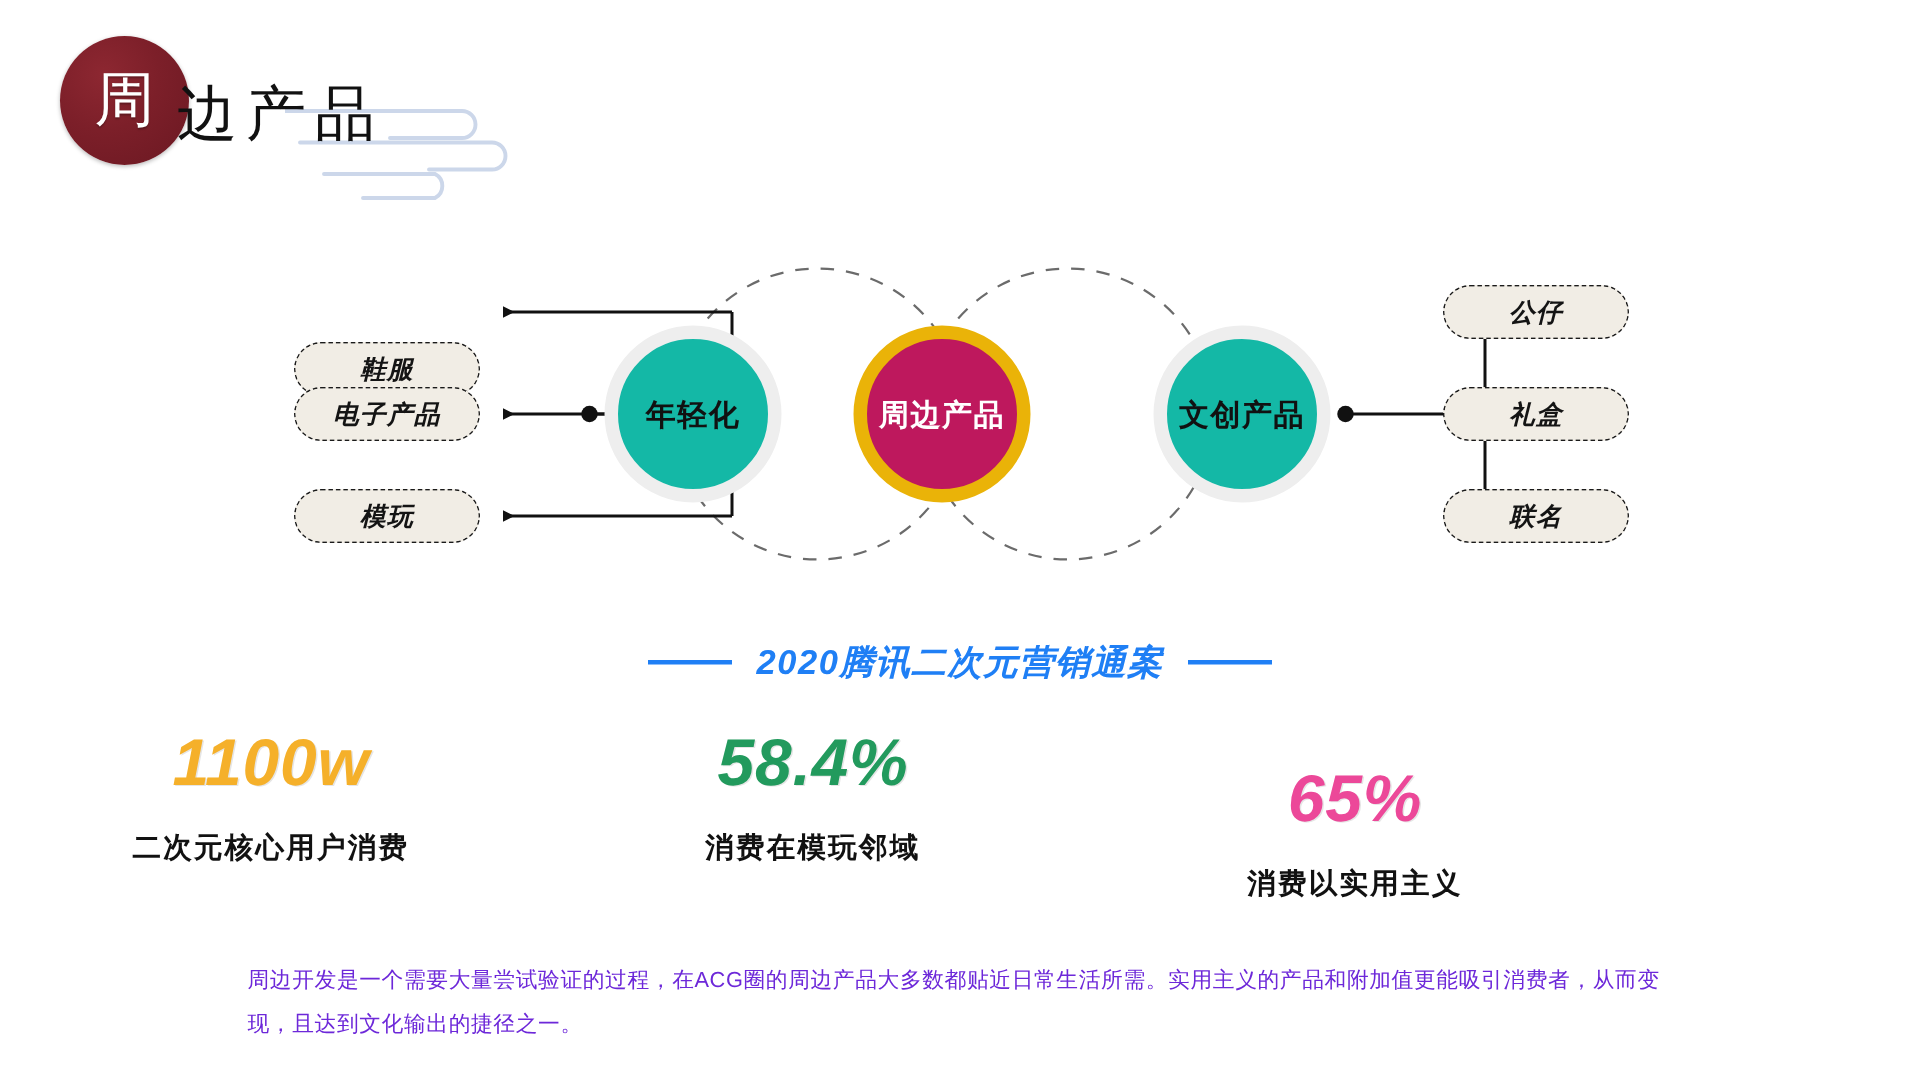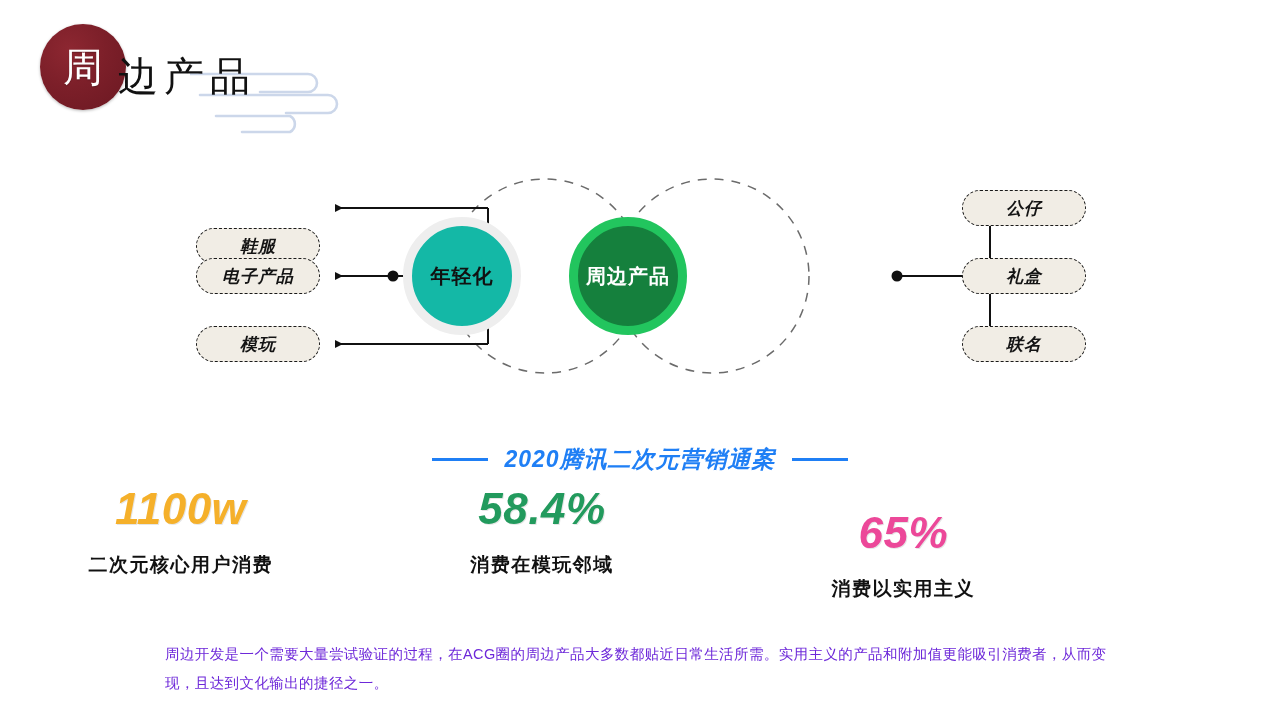--- a/index.html
+++ b/index.html
@@ -90,22 +90,22 @@
     font-size: 20px;
     letter-spacing: 1px;
     box-sizing: border-box;
   }
   .node-ring {
     border: 9px solid #eeeeee;
     background: #14b8a6;
     color: #111111;
   }
   .node-filled {
-    border: 9px solid #22c55e;
-    background: #15803d;
+    border: 9px solid #eab308;
+    background: #be185d;
     color: #ffffff;
   }
 
   .pill {
     position: absolute;
     box-sizing: border-box;
     background: #f1ede5;
     border: 1.6px dashed #1a1a1a;
     border-radius: 999px;
     display: flex;
@@ -116,21 +116,21 @@
     font-size: 17px;
     letter-spacing: 1px;
     color: #141414;
     height: 36px;
   }
 
   
   #ribbon {
     position: absolute;
     left: 0;
-    top: 444px;
+    top: 426px;
     width: 1280px;
     display: flex;
     align-items: center;
     justify-content: center;
     gap: 16px;
   }
   .ribbon-rule {
     display: block;
     width: 56px;
     height: 3px;
@@ -240,20 +240,23 @@
   </svg>
 
   <div class="node-circle node-ring" style="left:403px; top:67px; width:118px; height:118px;">
     <span>年轻化</span>
   </div>
 
   <div class="node-circle node-filled" style="left:569px; top:67px; width:118px; height:118px;">
     <span>周边产品</span>
   </div>
 
+  <div class="node-circle node-ring" style="left:769px; top:67px; width:118px; height:118px;">
+    <span>文创产品</span>
+  </div>
 
   <div class="pill" style="left:196px; top:40px; width:124px;margin-top:38px;">
     <span>鞋服</span>
   </div>
   <div class="pill" style="left:196px; top:108px; width:124px;">
     <span>电子产品</span>
   </div>
   <div class="pill" style="left:196px; top:176px; width:124px;">
     <span>模玩</span>
   </div>

